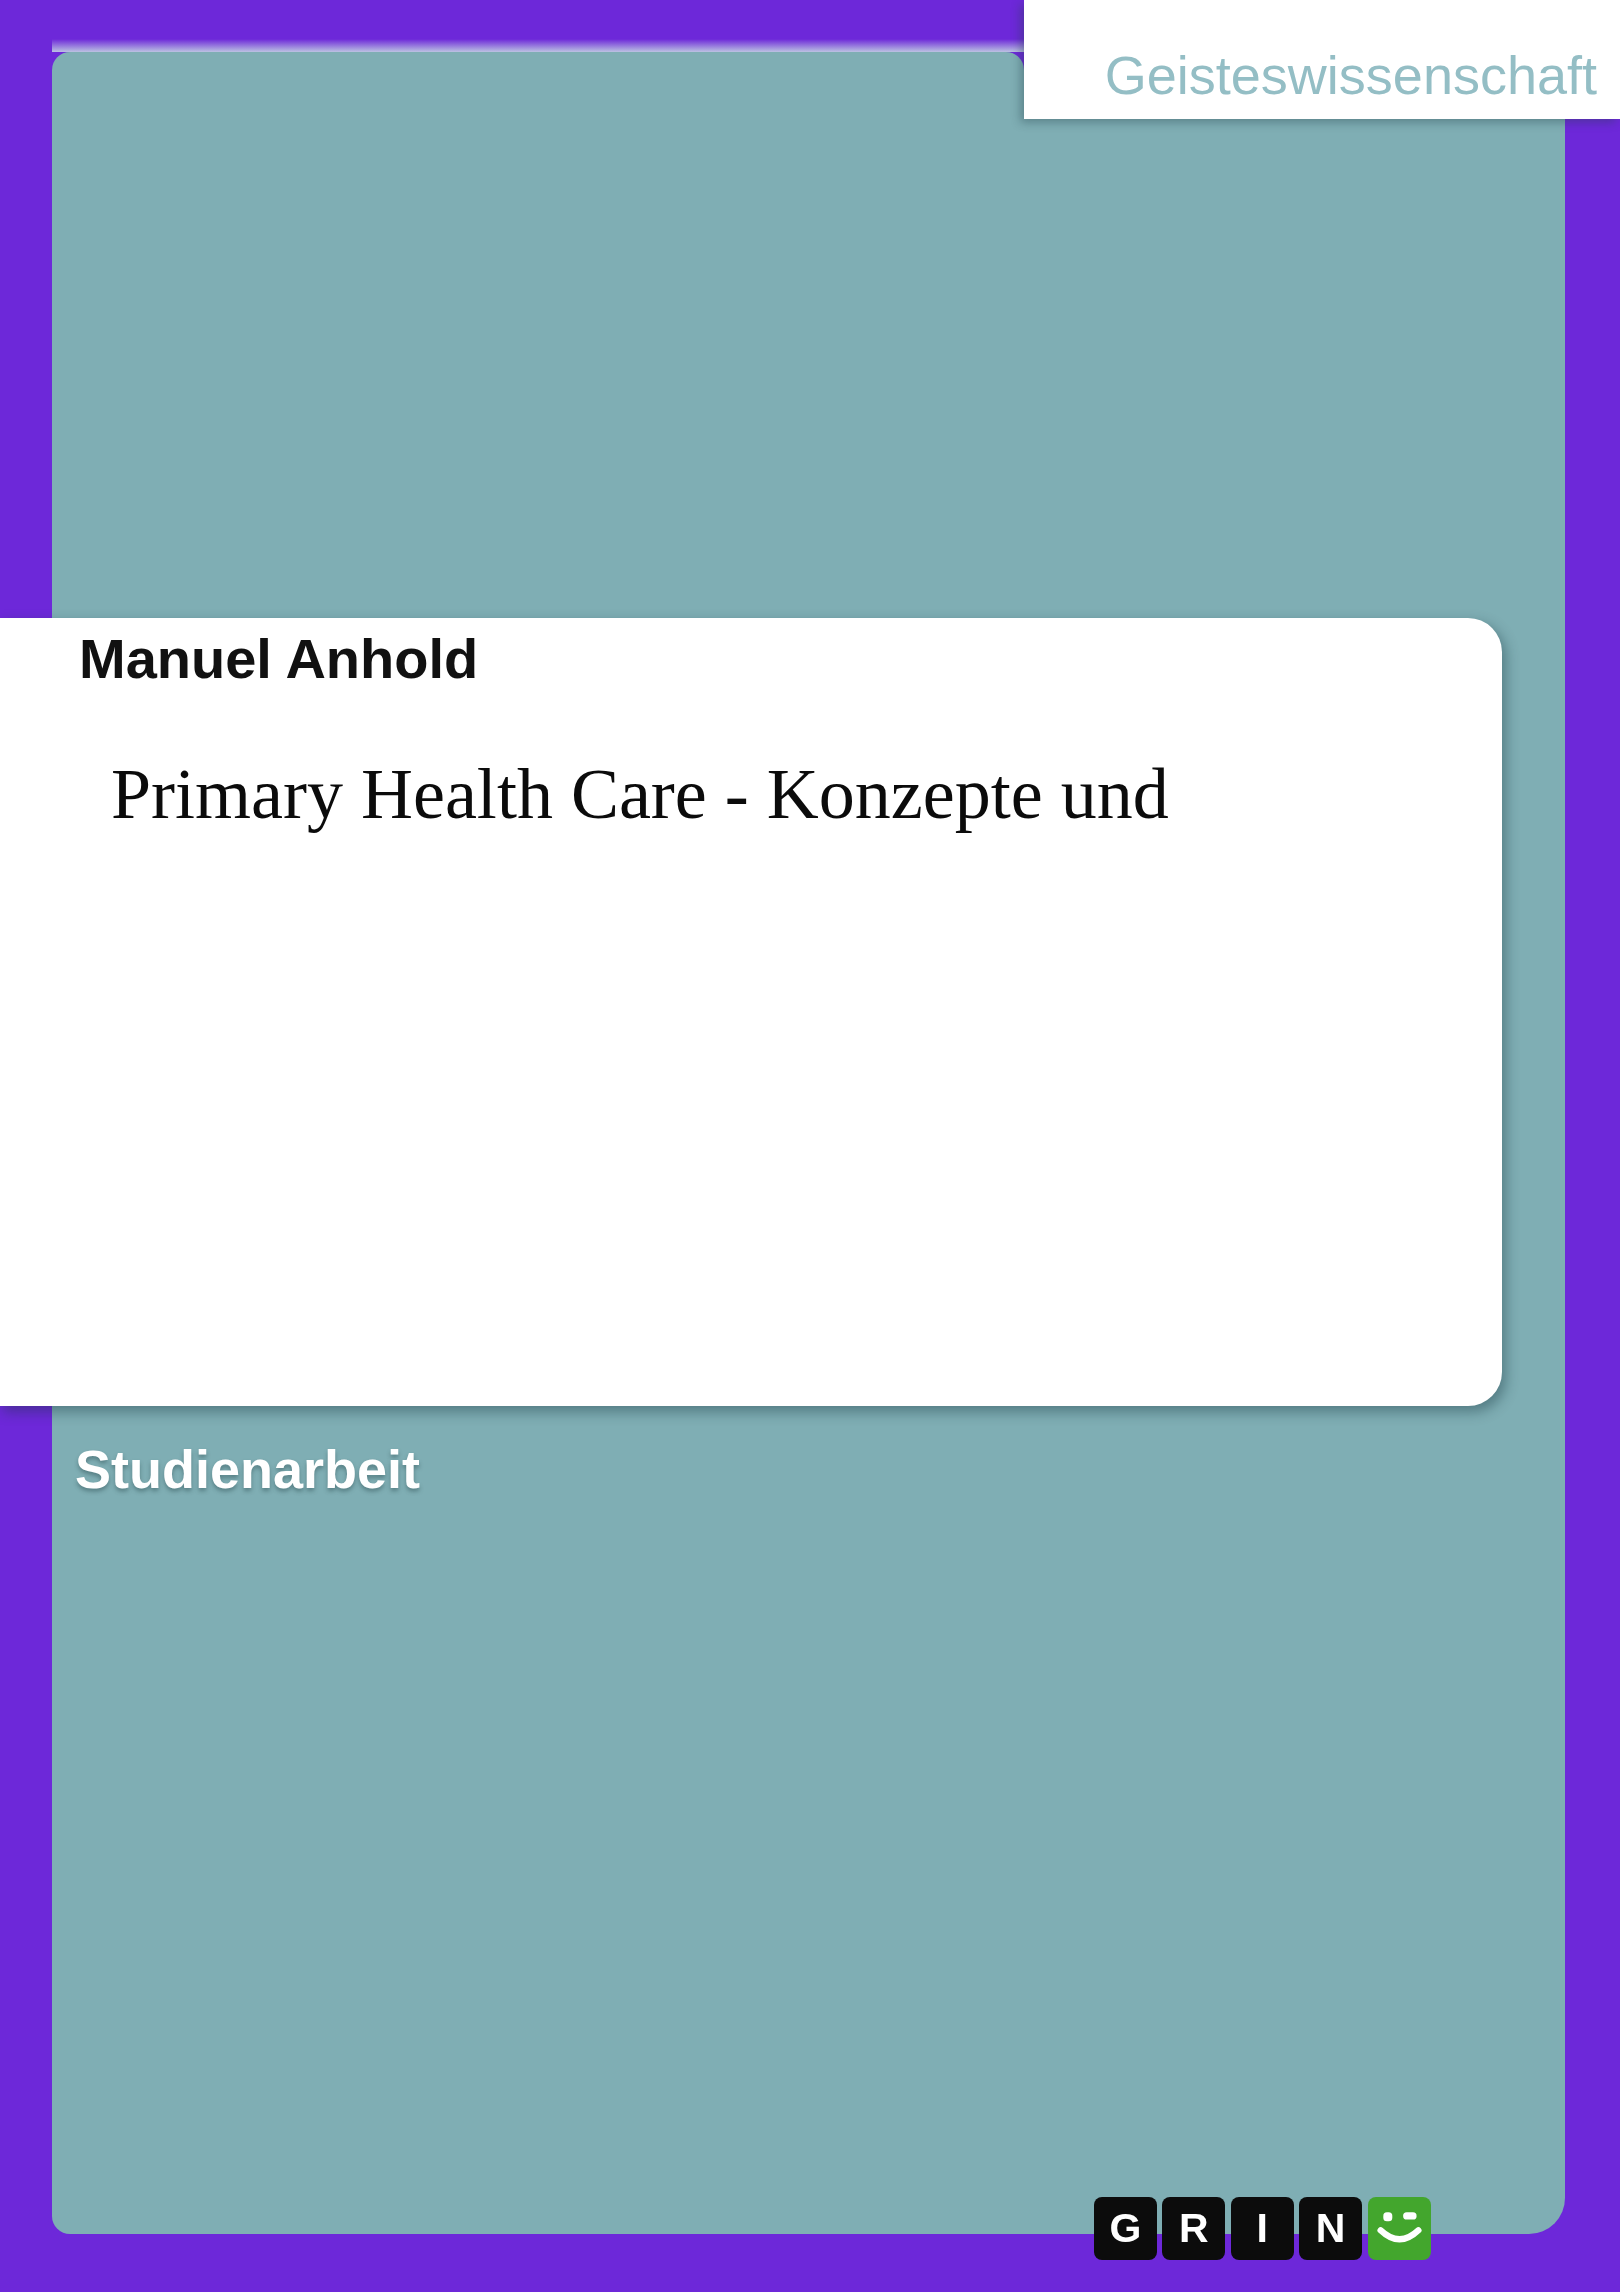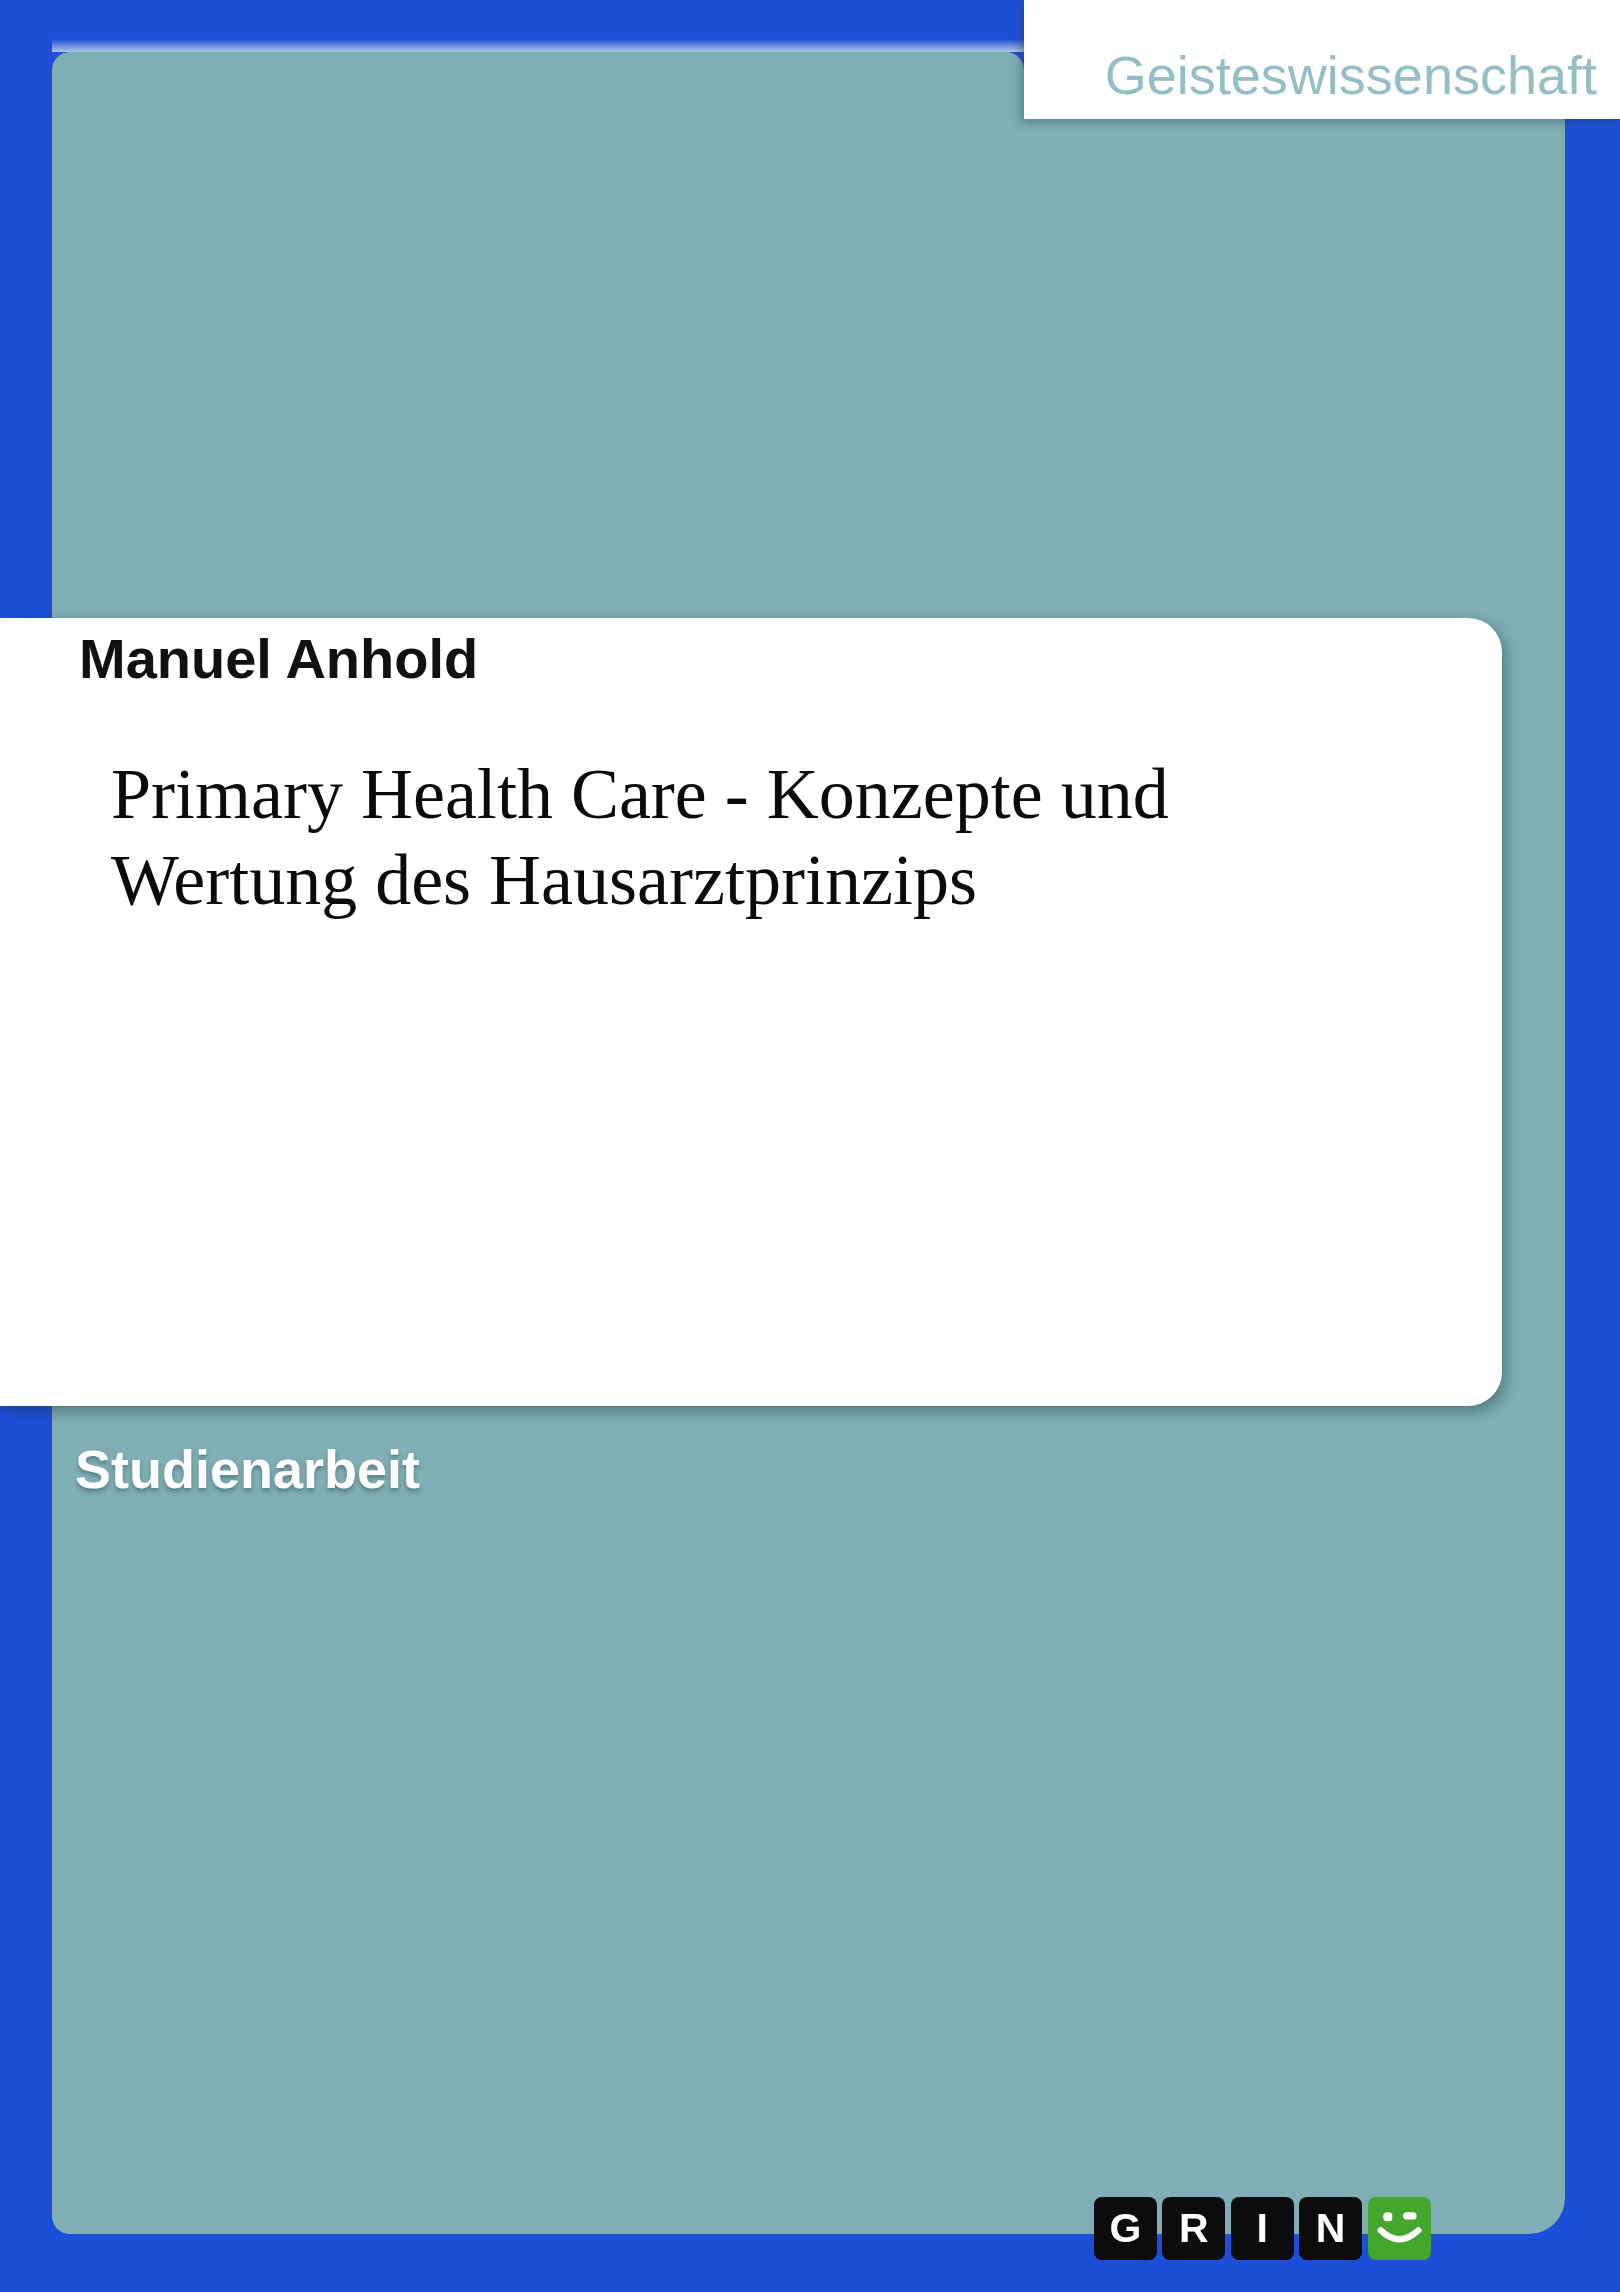--- a/index.html
+++ b/index.html
@@ -4,21 +4,21 @@
 <style>
   html, body {
     margin: 0;
     padding: 0;
     background: #ffffff;
   }
   .cover {
     position: relative;
     width: 1620px;
     height: 2293px;
-    background: #1d4ed8;
+    background: #6d28d9;
     overflow: hidden;
     font-family: "Liberation Sans", "DejaVu Sans", sans-serif;
   }
 
   
   .teal-upper {
     position: absolute;
     left: 52px;
     top: 52px;
     width: 972px;
@@ -144,21 +144,20 @@
   <div class="teal-top-glow"></div>
 
   <div class="category-tab">
     <span class="category-label">Geisteswissenschaft</span>
   </div>
 
   <div class="title-card">
     <div class="author-name">Manuel Anhold</div>
     <div class="book-title">
       <div>Primary Health Care - Konzepte und</div>
-      <div>Wertung des Hausarztprinzips</div>
     </div>
   </div>
 
   <div class="document-type">Studienarbeit</div>
 
   <div class="grin-logo">
     <div class="logo-box">G</div>
     <div class="logo-box">R</div>
     <div class="logo-box">I</div>
     <div class="logo-box">N</div>

